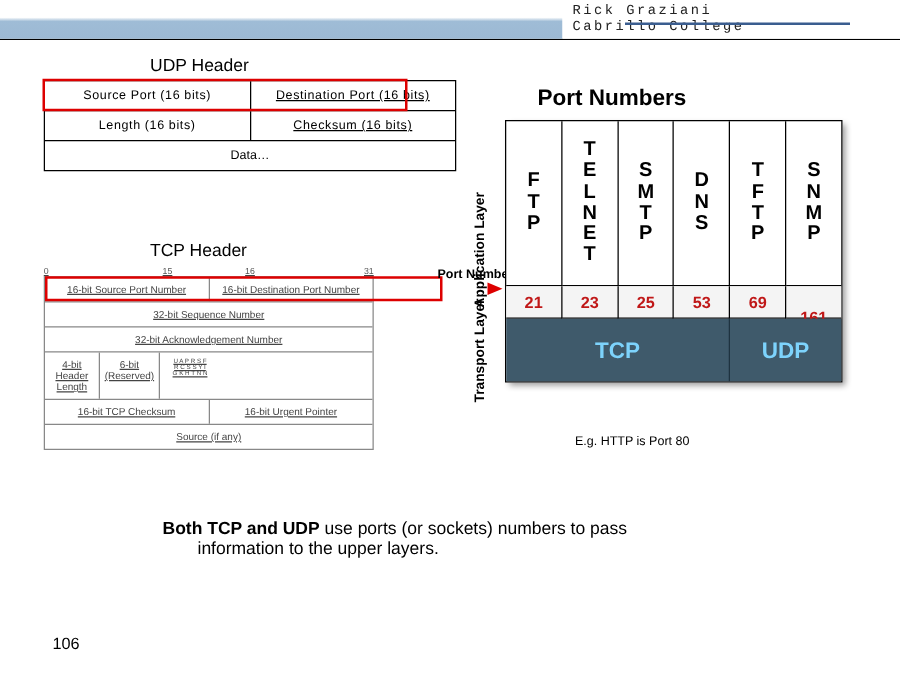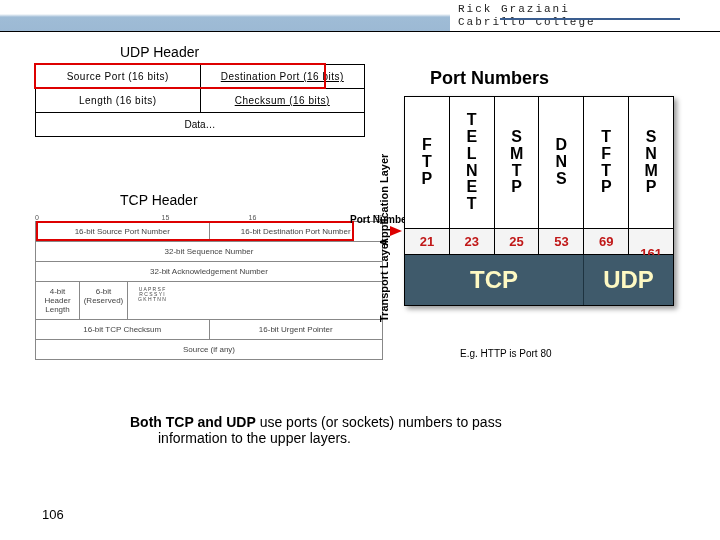--- a/index.html
+++ b/index.html
@@ -64,23 +64,24 @@
   .udp-cell { flex:1; text-align:center; padding:6px 2px; border-right:1px solid #000; letter-spacing:0.5px; }
   .udp-cell:last-child{border-right:0;text-decoration:underline;}
   .udp-row + .udp-row { border-top:1px solid #000; }
   .udp-data { text-align:center; padding:6px; border-top:1px solid #000; }
   .red-outline { position:absolute; border:2px solid #d00; pointer-events:none;}
   .udp-red { top:63px; left:34px; width:292px; height:26px; }
 
   .tcp-box {
     position: absolute;
     top: 214px; left: 35px;
-    width: 348px;
+    width: 264px;
     font-size: 8px;
     color:#444;
+    text-decoration:underline;
   }
   .tcp-scale{display:flex; font-size:7px; color:#555;}
   .tcp-scale span{flex:1;}
   .tcp-scale span:nth-child(2){text-align:center;}
   .tcp-scale span:nth-child(3){text-align:center;}
   .tcp-scale span:last-child{text-align:right;}
   .tcp-table{border:1px solid #888;}
   .tcp-r{display:flex;border-top:1px solid #888;}
   .tcp-r:first-child{border-top:0;}
   .tcp-c{border-right:1px solid #888;text-align:center;padding:5px 2px;}
@@ -125,21 +126,21 @@
     letter-spacing:0; line-height:1.05;
     writing-mode: horizontal-tb;
   }
   .app-cell:last-child{border-right:0;}
   .app-vert{display:flex;flex-direction:column;align-items:center;}
   .num-row{height:26px;display:flex;background:#f4f4f4;}
   .num-cell{flex:1;border-right:1px solid #000;border-bottom:1px solid #000;
     display:flex;align-items:center;justify-content:center;font-weight:bold;font-size:13px;color:#c01818;}
   .num-cell:last-child{border-right:0;margin-top:24px;}
   .proto-row{height:50px;display:flex;background:#3f5a6b;}
-  .proto-cell{flex:1;display:flex;align-items:center;justify-content:center;color:#fef9c3;font-weight:bold;font-size:24px;}
+  .proto-cell{flex:1;display:flex;align-items:center;justify-content:center;color:#7dd3fc;font-weight:bold;font-size:18px;}
   .proto-cell:first-child{border-right:1px solid #1e3340;flex:2;}
   .proto-cell:last-child{flex:1;}
 
   .example{
     position:absolute; top:348px; left:460px; font-size:10px;
   }
 
   .summary{
     position:absolute; top:414px; left:130px; width:540px;
     font-size:14px;

